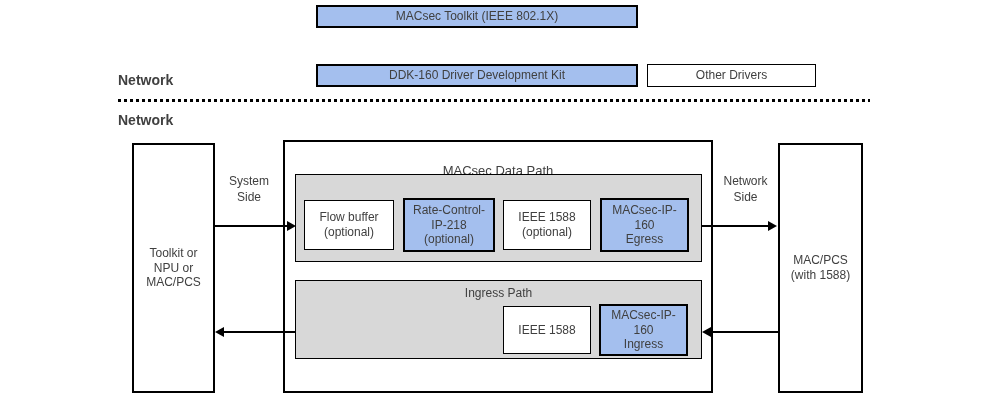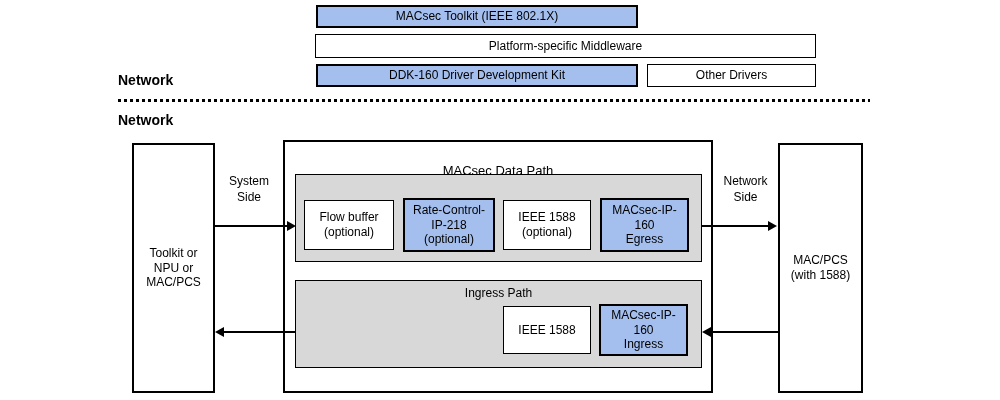--- a/index.html
+++ b/index.html
@@ -2,21 +2,21 @@
 <html><head>
 <meta charset="utf-8">
 <style>
   html, body { margin: 0; padding: 0; background: #fff; }
   .canvas {
     position: relative;
     width: 1000px;
     height: 400px;
     background: #ffffff;
     font-family: "Liberation Sans", sans-serif;
-    color: #000000;
+    color: #404040;
     overflow: hidden;
     text-decoration: underline;
   }
   .box {
     position: absolute;
     box-sizing: border-box;
     border: 1.5px solid #000;
     background: #fff;
     display: flex;
     align-items: center;
@@ -83,21 +83,20 @@
     border-right: 9px solid #000;
   }
 </style>
 </head>
 <body>
 
 <div class="canvas">
 
   <div class="box blue" style="left:316px; top:5px; width:322px; height:23px;">MACsec Toolkit (IEEE 802.1X)</div>
 
-  <div class="box" style="left:315px; top:34px; width:501px; height:24px;">Platform-specific Middleware</div>
 
   <div class="box blue" style="left:316px; top:64px; width:322px; height:23px;">DDK-160 Driver Development Kit</div>
 
   <div class="box" style="left:647px; top:64px; width:169px; height:23px;">Other Drivers</div>
 
   <div class="section-label" style="left:118px; top:72px;">Network</div>
 
   <div class="divider" style="left:118px; top:99px; width:752px;"></div>
 
   <div class="section-label" style="left:118px; top:112px;">Network</div>
@@ -124,21 +123,21 @@
       <div class="box blue" style="left:107px; top:23px; width:92px; height:54px;">Rate-Control-
 IP-218
 (optional)</div>
       <div class="box" style="left:207px; top:25px; width:88px; height:50px;">IEEE 1588
 (optional)</div>
       <div class="box blue" style="left:304px; top:23px; width:89px; height:54px;">MACsec-IP-
 160
 Egress</div>
     </div>
 
-    <div class="panel" style="left:10px; top:138px; width:407px; height:88px;">
+    <div class="panel" style="left:10px; top:138px; width:407px; height:79px;">
       <div class="panel-title">Ingress Path</div>
       <div class="box" style="left:207px; top:25px; width:88px; height:48px;">IEEE 1588</div>
       <div class="box blue" style="left:303px; top:23px; width:89px; height:52px;">MACsec-IP-
 160
 Ingress</div>
     </div>
   </div>
 
   <div>
     <div class="arrow-line" style="left:215px; top:225px; width:73px;"></div>

